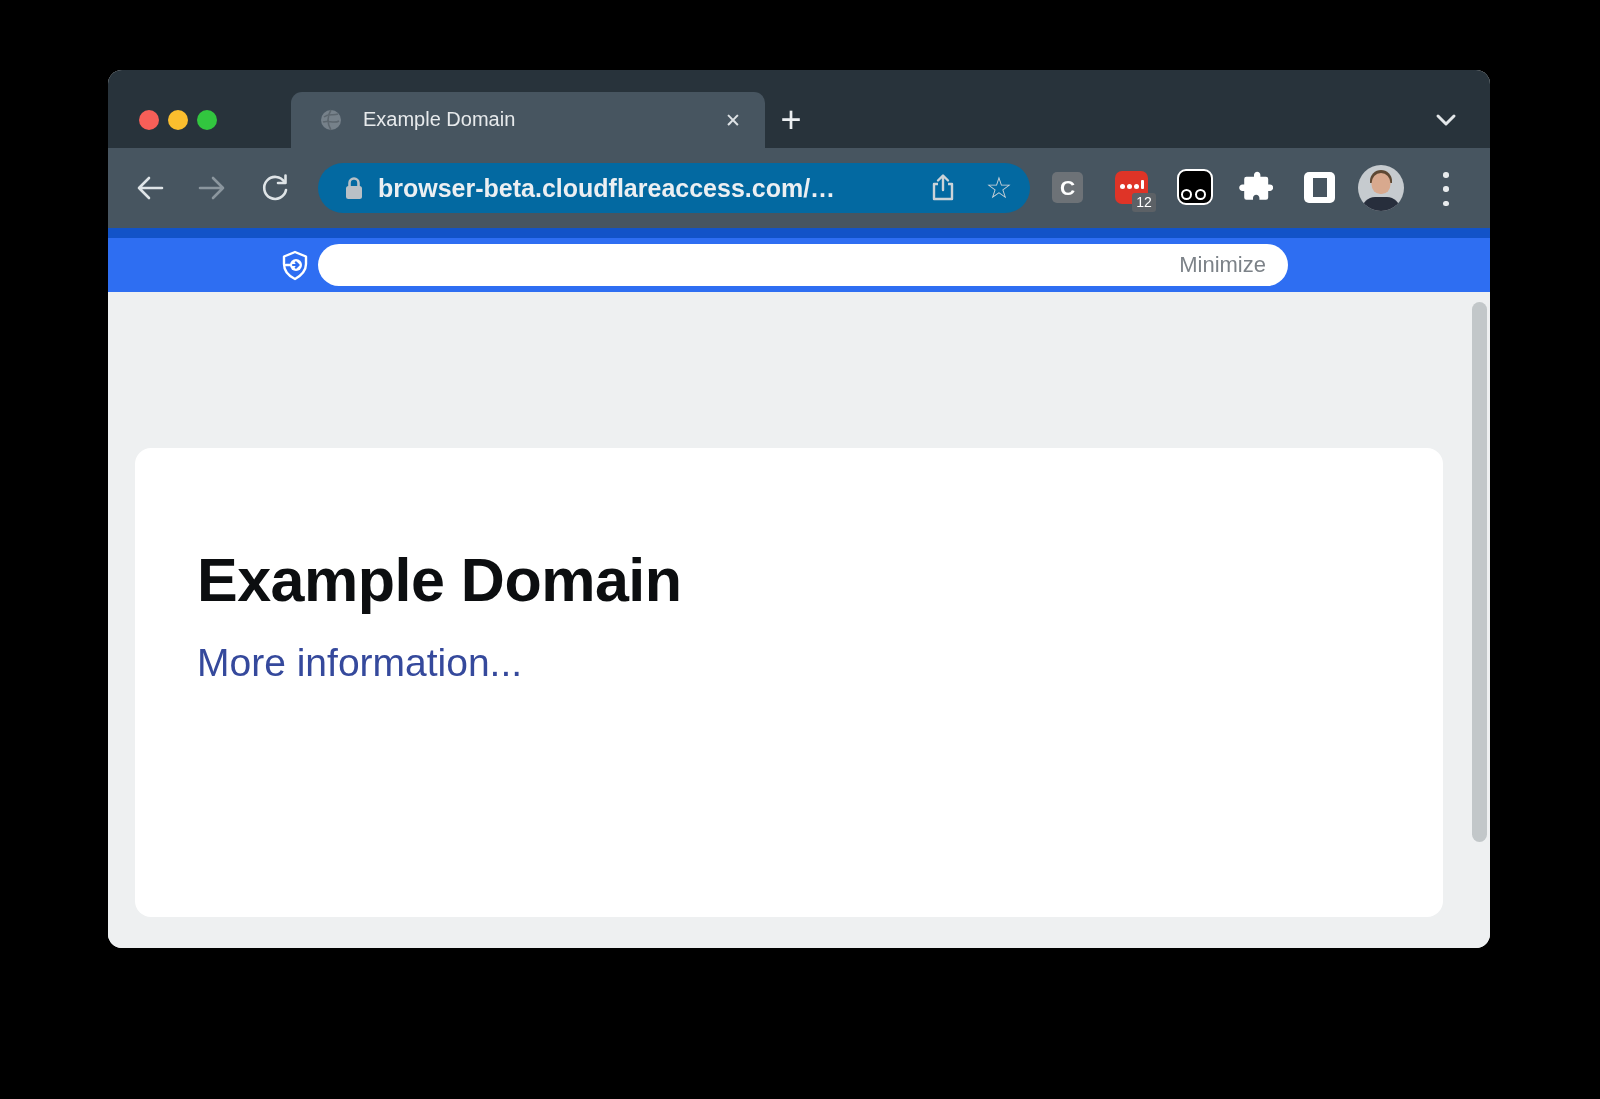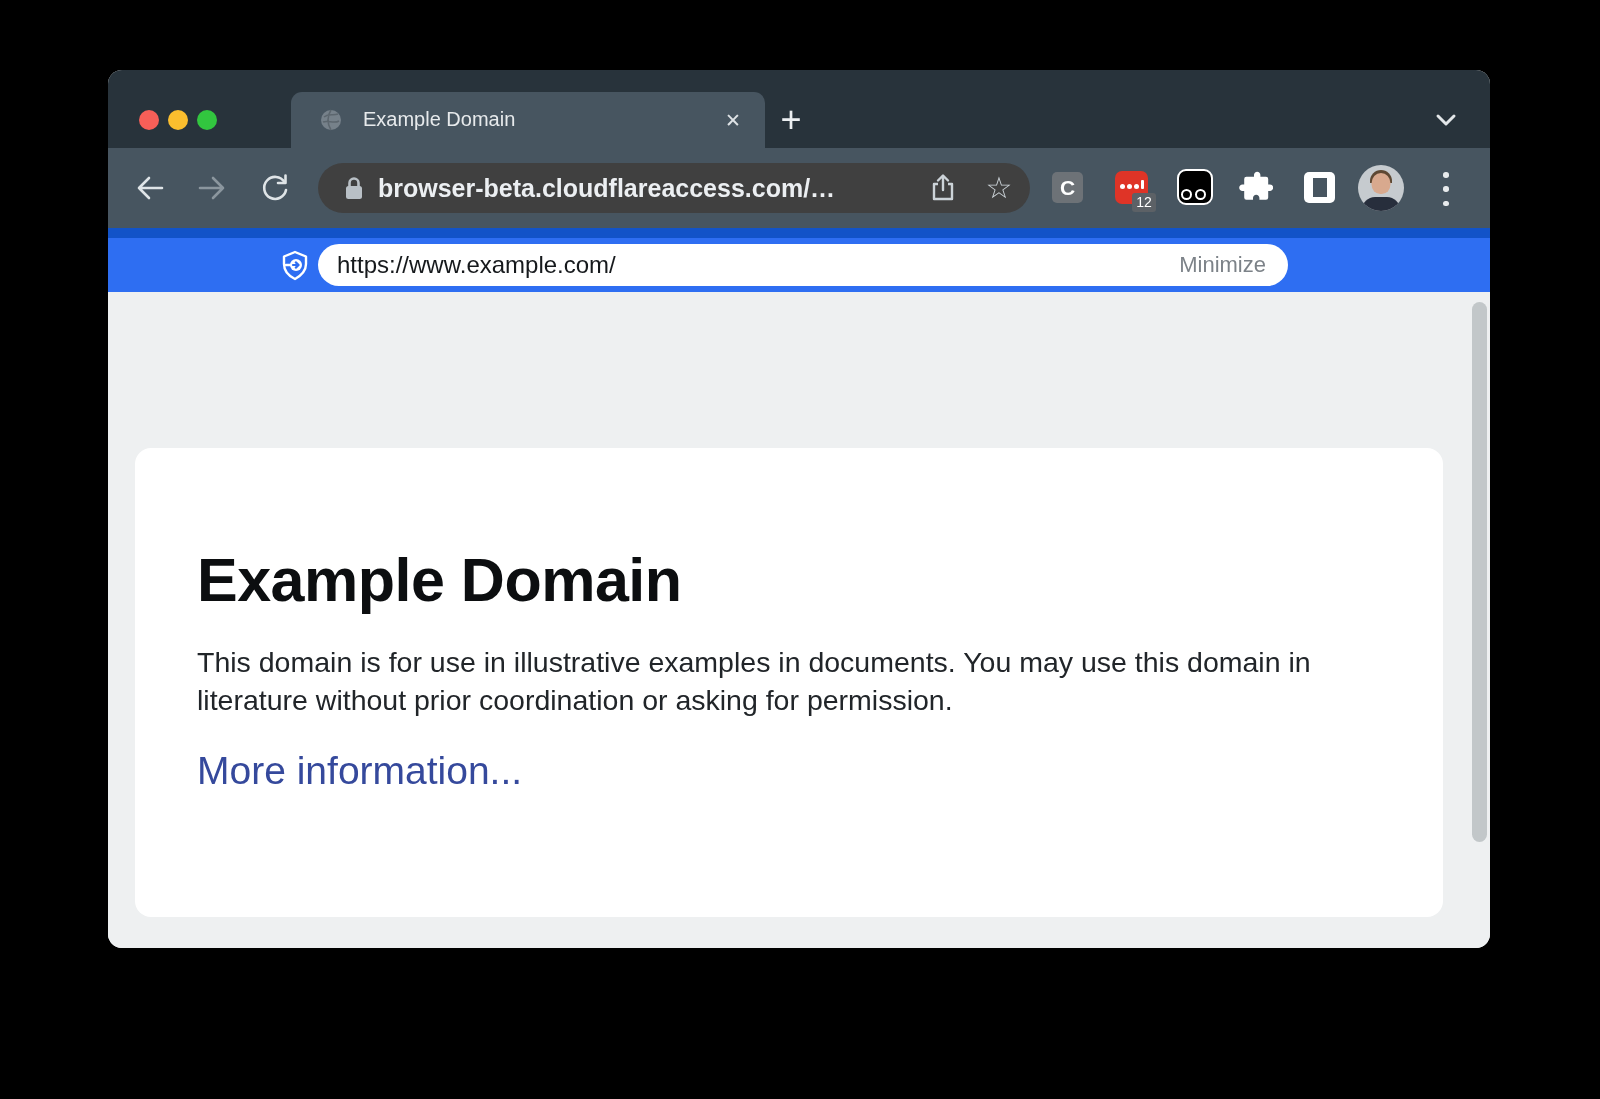--- a/index.html
+++ b/index.html
@@ -29,21 +29,21 @@
             color:#eceff1; font-size:36px; font-weight:300; text-align:center; line-height:44px; cursor:pointer; }
   .strip-chevron { position:absolute; left:1324px; top:40px; width:28px; height:20px; cursor:pointer; }
 
   
   .toolbar { position:relative; height:80px; background:#475560; }
   .navbtn { position:absolute; top:20px; width:40px; height:40px; display:flex;
             align-items:center; justify-content:center; cursor:pointer; }
   .nav-back { left:22px; } .nav-fwd { left:84px; } .nav-reload { left:147px; }
 
   .urlbar { position:absolute; left:210px; top:15px; width:712px; height:50px;
-            background:#404040; border-radius:25px; cursor:text; }
+            background:#0369a1; border-radius:25px; cursor:text; }
   .lock { position:absolute; left:24px; top:13px; }
   .url-text { position:absolute; left:60px; top:0; height:50px; line-height:50px;
               font-size:25px; font-weight:600; color:#eceff2; white-space:nowrap; }
   .share-btn { position:absolute; right:72px; top:10px; width:30px; height:30px; cursor:pointer; }
   .star-btn { position:absolute; right:14px; top:6px; width:34px; height:38px; font-size:30px;
               color:#ccd3d8; text-align:center; line-height:38px; cursor:pointer; }
 
   .ext-c { position:absolute; left:944px; top:24px; width:31px; height:31px; background:#6d7277;
            border-radius:5px; color:#fff; font-size:21px; font-weight:bold; text-align:center;
            line-height:31px; cursor:pointer; }
@@ -206,27 +206,25 @@
     <div class="banner-topline"></div>
     <span class="shield">
       <svg width="30" height="32" viewBox="0 0 30 32">
         <path d="M15 2 L26 6.5 V14 c0 7-4.8 11.5-11 15 C7.8 25.5 4 21 4 14 V6.5 Z" stroke="#fff" stroke-width="2.4" fill="none" stroke-linejoin="round"></path>
         <circle cx="16" cy="15" r="6" fill="#fff"></circle>
         <path d="M6 15 H12" stroke="#fff" stroke-width="2.4" stroke-linecap="round"></path>
         <path d="M13 15 h5 M15.8 12.4 L18.6 15 L15.8 17.6" stroke="#2e6ef2" stroke-width="2.2" fill="none" stroke-linecap="round" stroke-linejoin="round"></path>
       </svg>
     </span>
     <div class="banner-input">
-      <span class="banner-url">https://www.example.com/</span>
       <span class="minimize">Minimize</span>
     </div>
   </div>
 
   <div class="page">
     <div class="card">
       <h1>Example Domain</h1>
-      <p>This domain is for use in illustrative examples in documents. You may use this domain in literature without prior coordination or asking for permission.</p>
       <a href="#">More information...</a>
     </div>
     <div class="scroll-thumb"></div>
   </div>
 
 </div>
 
 </body></html>

